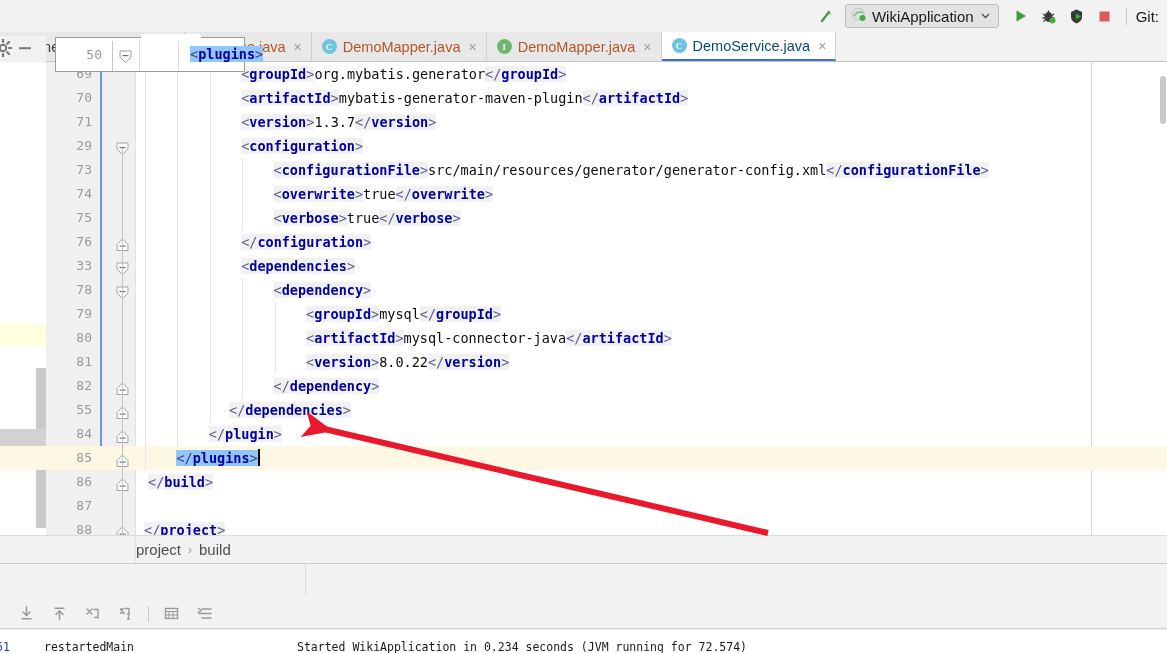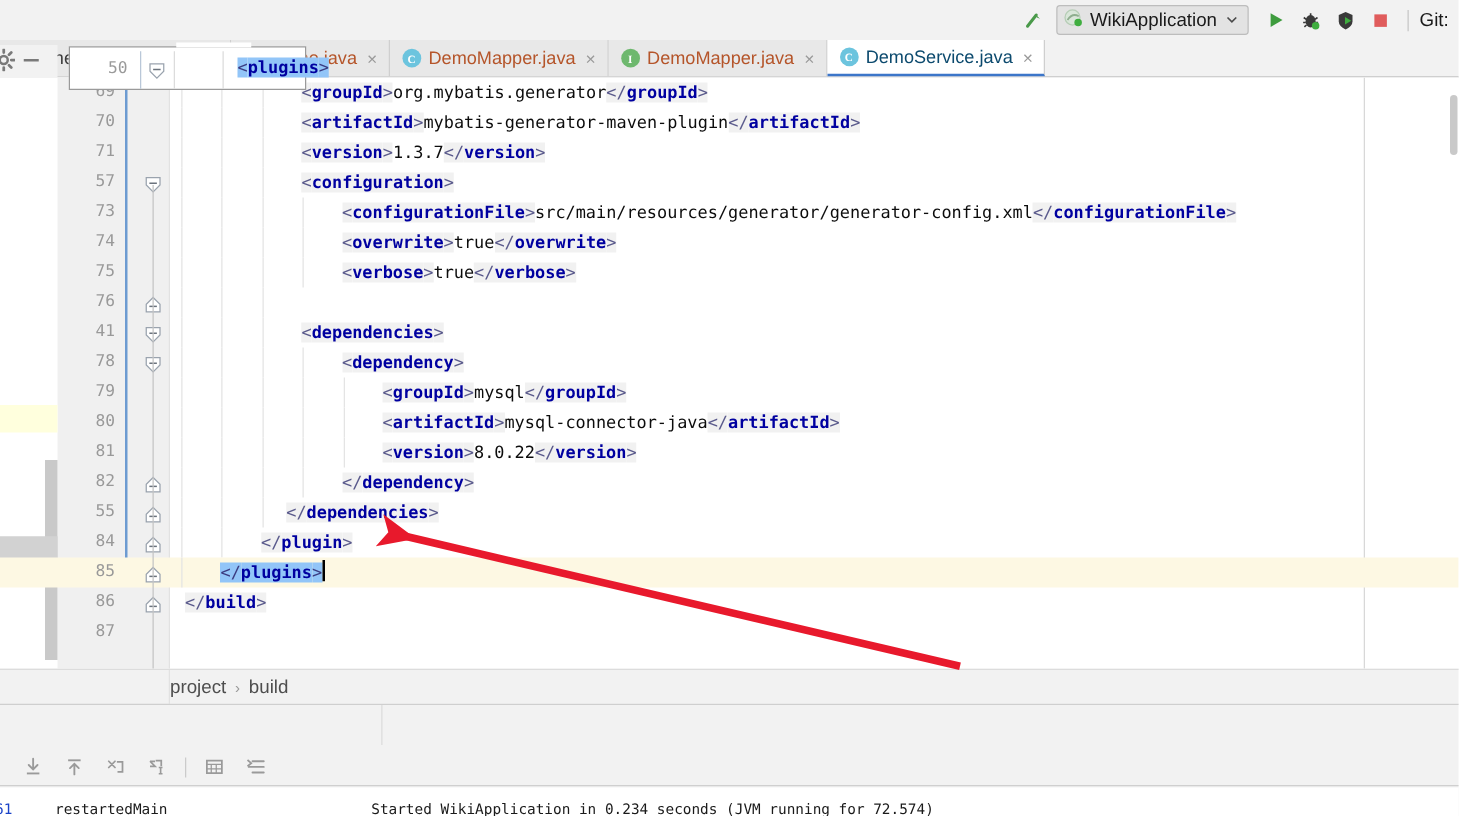--- a/index.html
+++ b/index.html
@@ -337,32 +337,32 @@
     <div class="left-strip"></div>
     <div class="left-yellow"></div>
     <div class="left-gray2"></div>
     <div class="left-gray"></div>
     <div class="change-bar"></div>
     <div class="right-margin"></div>
     <div class="code-scroll" id="code-lines">
         <div class="line"><div class="indent" style="left: 145px;"></div><div class="indent" style="left: 177.4px;"></div><div class="indent" style="left: 209.8px;"></div><div class="lineno">69</div><div class="code" style="left: 241.2px;"><span class="br">&lt;</span><span class="tg">groupId</span><span class="br">&gt;</span><span class="txt">org.mybatis.generator</span><span class="br">&lt;/</span><span class="tg">groupId</span><span class="br">&gt;</span></div></div>
         <div class="line"><div class="indent" style="left: 145px;"></div><div class="indent" style="left: 177.4px;"></div><div class="indent" style="left: 209.8px;"></div><div class="lineno">70</div><div class="code" style="left: 241.2px;"><span class="br">&lt;</span><span class="tg">artifactId</span><span class="br">&gt;</span><span class="txt">mybatis-generator-maven-plugin</span><span class="br">&lt;/</span><span class="tg">artifactId</span><span class="br">&gt;</span></div></div>
         <div class="line"><div class="indent" style="left: 145px;"></div><div class="indent" style="left: 177.4px;"></div><div class="indent" style="left: 209.8px;"></div><div class="lineno">71</div><div class="code" style="left: 241.2px;"><span class="br">&lt;</span><span class="tg">version</span><span class="br">&gt;</span><span class="txt">1.3.7</span><span class="br">&lt;/</span><span class="tg">version</span><span class="br">&gt;</span></div></div>
-        <div class="line"><div class="indent" style="left: 145px;"></div><div class="indent" style="left: 177.4px;"></div><div class="indent" style="left: 209.8px;"></div><div class="lineno">57</div><div class="fold"><svg width="15" height="14" viewBox="0 0 15 14">
+        <div class="line"><div class="indent" style="left: 145px;"></div><div class="indent" style="left: 177.4px;"></div><div class="indent" style="left: 209.8px;"></div><div class="lineno">29</div><div class="fold"><svg width="15" height="14" viewBox="0 0 15 14">
               <path d="M2 1 L13 1 L13 7 L7.5 12.5 L2 7 Z" fill="#ffffff" stroke="#9aa3ae" stroke-width="1"></path>
               <rect x="4.5" y="5" width="6" height="1.2" fill="#6b737d"></rect>
             </svg></div><div class="code" style="left: 241.2px;"><span class="br">&lt;</span><span class="tg">configuration</span><span class="br">&gt;</span></div></div>
         <div class="line"><div class="indent" style="left: 145px;"></div><div class="indent" style="left: 177.4px;"></div><div class="indent" style="left: 209.8px;"></div><div class="indent" style="left: 242.2px;"></div><div class="lineno">73</div><div class="code" style="left: 273.6px;"><span class="br">&lt;</span><span class="tg">configurationFile</span><span class="br">&gt;</span><span class="txt">src/main/resources/generator/generator-config.xml</span><span class="br">&lt;/</span><span class="tg">configurationFile</span><span class="br">&gt;</span></div></div>
         <div class="line"><div class="indent" style="left: 145px;"></div><div class="indent" style="left: 177.4px;"></div><div class="indent" style="left: 209.8px;"></div><div class="indent" style="left: 242.2px;"></div><div class="lineno">74</div><div class="code" style="left: 273.6px;"><span class="br">&lt;</span><span class="tg">overwrite</span><span class="br">&gt;</span><span class="txt">true</span><span class="br">&lt;/</span><span class="tg">overwrite</span><span class="br">&gt;</span></div></div>
         <div class="line"><div class="indent" style="left: 145px;"></div><div class="indent" style="left: 177.4px;"></div><div class="indent" style="left: 209.8px;"></div><div class="indent" style="left: 242.2px;"></div><div class="lineno">75</div><div class="code" style="left: 273.6px;"><span class="br">&lt;</span><span class="tg">verbose</span><span class="br">&gt;</span><span class="txt">true</span><span class="br">&lt;/</span><span class="tg">verbose</span><span class="br">&gt;</span></div></div>
         <div class="line"><div class="indent" style="left: 145px;"></div><div class="indent" style="left: 177.4px;"></div><div class="indent" style="left: 209.8px;"></div><div class="lineno">76</div><div class="fold"><svg width="15" height="14" viewBox="0 0 15 14">
               <path d="M7.5 1 L13 6.5 L13 12.5 L2 12.5 L2 6.5 Z" fill="#ffffff" stroke="#9aa3ae" stroke-width="1"></path>
               <rect x="4.5" y="7.5" width="6" height="1.2" fill="#6b737d"></rect>
-            </svg></div></div>
-        <div class="line"><div class="indent" style="left: 145px;"></div><div class="indent" style="left: 177.4px;"></div><div class="indent" style="left: 209.8px;"></div><div class="lineno">41</div><div class="fold"><svg width="15" height="14" viewBox="0 0 15 14">
+            </svg></div><div class="code" style="left: 241.2px;"><span class="br">&lt;/</span><span class="tg">configuration</span><span class="br">&gt;</span></div></div>
+        <div class="line"><div class="indent" style="left: 145px;"></div><div class="indent" style="left: 177.4px;"></div><div class="indent" style="left: 209.8px;"></div><div class="lineno">33</div><div class="fold"><svg width="15" height="14" viewBox="0 0 15 14">
               <path d="M2 1 L13 1 L13 7 L7.5 12.5 L2 7 Z" fill="#ffffff" stroke="#9aa3ae" stroke-width="1"></path>
               <rect x="4.5" y="5" width="6" height="1.2" fill="#6b737d"></rect>
             </svg></div><div class="code" style="left: 241.2px;"><span class="br">&lt;</span><span class="tg">dependencies</span><span class="br">&gt;</span></div></div>
         <div class="line"><div class="indent" style="left: 145px;"></div><div class="indent" style="left: 177.4px;"></div><div class="indent" style="left: 209.8px;"></div><div class="indent" style="left: 242.2px;"></div><div class="lineno">78</div><div class="fold"><svg width="15" height="14" viewBox="0 0 15 14">
               <path d="M2 1 L13 1 L13 7 L7.5 12.5 L2 7 Z" fill="#ffffff" stroke="#9aa3ae" stroke-width="1"></path>
               <rect x="4.5" y="5" width="6" height="1.2" fill="#6b737d"></rect>
             </svg></div><div class="code" style="left: 273.6px;"><span class="br">&lt;</span><span class="tg">dependency</span><span class="br">&gt;</span></div></div>
         <div class="line"><div class="indent" style="left: 145px;"></div><div class="indent" style="left: 177.4px;"></div><div class="indent" style="left: 209.8px;"></div><div class="indent" style="left: 242.2px;"></div><div class="indent" style="left: 274.6px;"></div><div class="lineno">79</div><div class="code" style="left: 306px;"><span class="br">&lt;</span><span class="tg">groupId</span><span class="br">&gt;</span><span class="txt">mysql</span><span class="br">&lt;/</span><span class="tg">groupId</span><span class="br">&gt;</span></div></div>
         <div class="line"><div class="indent" style="left: 145px;"></div><div class="indent" style="left: 177.4px;"></div><div class="indent" style="left: 209.8px;"></div><div class="indent" style="left: 242.2px;"></div><div class="indent" style="left: 274.6px;"></div><div class="lineno">80</div><div class="code" style="left: 306px;"><span class="br">&lt;</span><span class="tg">artifactId</span><span class="br">&gt;</span><span class="txt">mysql-connector-java</span><span class="br">&lt;/</span><span class="tg">artifactId</span><span class="br">&gt;</span></div></div>
         <div class="line"><div class="indent" style="left: 145px;"></div><div class="indent" style="left: 177.4px;"></div><div class="indent" style="left: 209.8px;"></div><div class="indent" style="left: 242.2px;"></div><div class="indent" style="left: 274.6px;"></div><div class="lineno">81</div><div class="code" style="left: 306px;"><span class="br">&lt;</span><span class="tg">version</span><span class="br">&gt;</span><span class="txt">8.0.22</span><span class="br">&lt;/</span><span class="tg">version</span><span class="br">&gt;</span></div></div>
@@ -380,20 +380,24 @@
             </svg></div><div class="code" style="left: 208.8px;"><span class="br">&lt;/</span><span class="tg">plugin</span><span class="br">&gt;</span></div></div>
         <div class="line cur"><div class="indent" style="left: 145px;"></div><div class="lineno">85</div><div class="fold"><svg width="15" height="14" viewBox="0 0 15 14">
               <path d="M7.5 1 L13 6.5 L13 12.5 L2 12.5 L2 6.5 Z" fill="#ffffff" stroke="#9aa3ae" stroke-width="1"></path>
               <rect x="4.5" y="7.5" width="6" height="1.2" fill="#6b737d"></rect>
             </svg></div><div class="code" style="left: 176.4px;"><span class="selbr">&lt;/</span><span class="sel">plugins</span><span class="selbr">&gt;</span><span class="caret"></span></div></div>
         <div class="line"><div class="lineno">86</div><div class="fold"><svg width="15" height="14" viewBox="0 0 15 14">
               <path d="M7.5 1 L13 6.5 L13 12.5 L2 12.5 L2 6.5 Z" fill="#ffffff" stroke="#9aa3ae" stroke-width="1"></path>
               <rect x="4.5" y="7.5" width="6" height="1.2" fill="#6b737d"></rect>
             </svg></div><div class="code" style="left: 148px;"><span class="br">&lt;/</span><span class="tg">build</span><span class="br">&gt;</span></div></div>
         <div class="line"><div class="lineno">87</div><div class="code" style="left: 144px;"></div></div>
+        <div class="line"><div class="lineno">88</div><div class="fold"><svg width="15" height="14" viewBox="0 0 15 14">
+              <path d="M7.5 1 L13 6.5 L13 12.5 L2 12.5 L2 6.5 Z" fill="#ffffff" stroke="#9aa3ae" stroke-width="1"></path>
+              <rect x="4.5" y="7.5" width="6" height="1.2" fill="#6b737d"></rect>
+            </svg></div><div class="code" style="left: 144px;"><span class="br">&lt;/</span><span class="tg">project</span><span class="br">&gt;</span></div></div>
         <div class="vline" style="left: 122px; top: 86px; height: 420px;"></div>
       </div>
   </div>
 
   <div class="vscroll"></div>
 
   <div class="tagpop">
     <div class="tagpop-scroll"></div>
     <div class="tagpop-v1"></div>
     <div class="tagpop-v2"></div>

